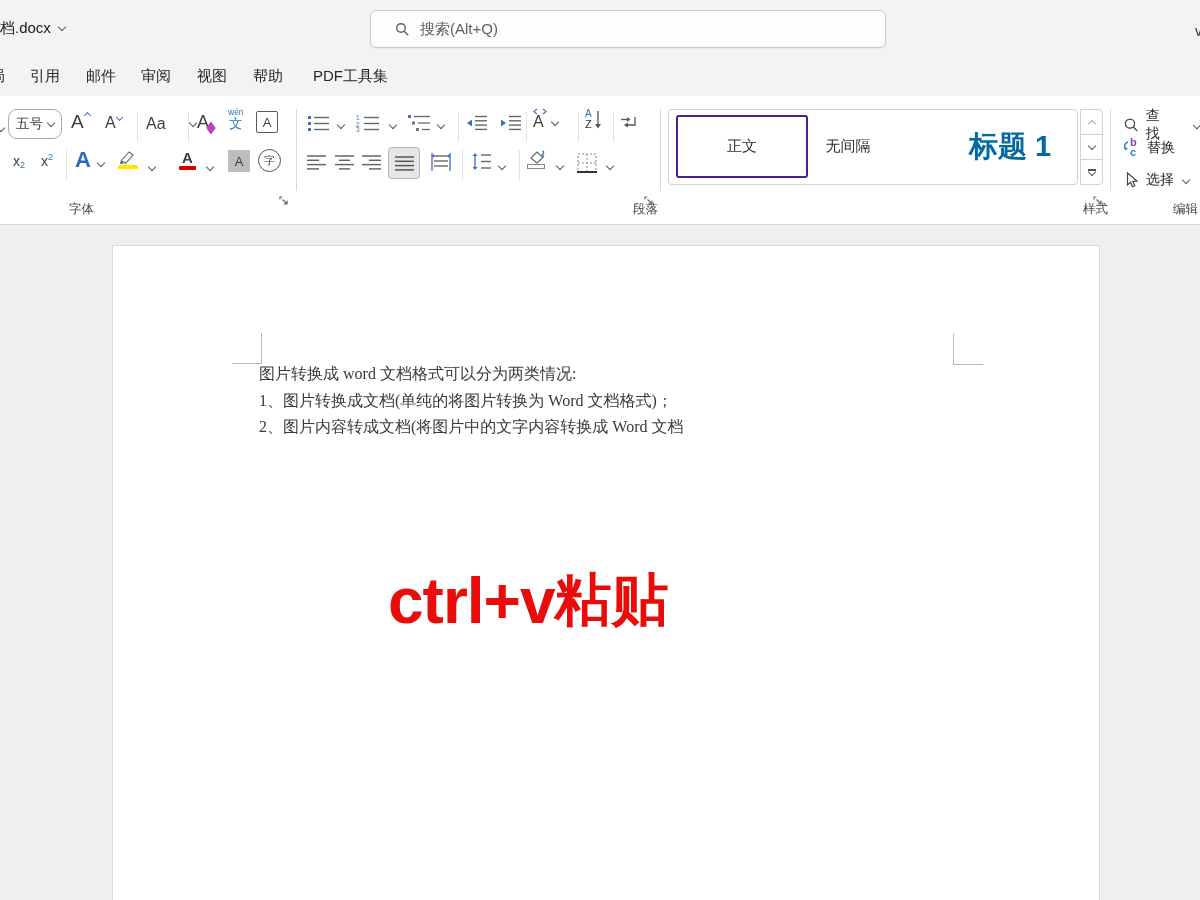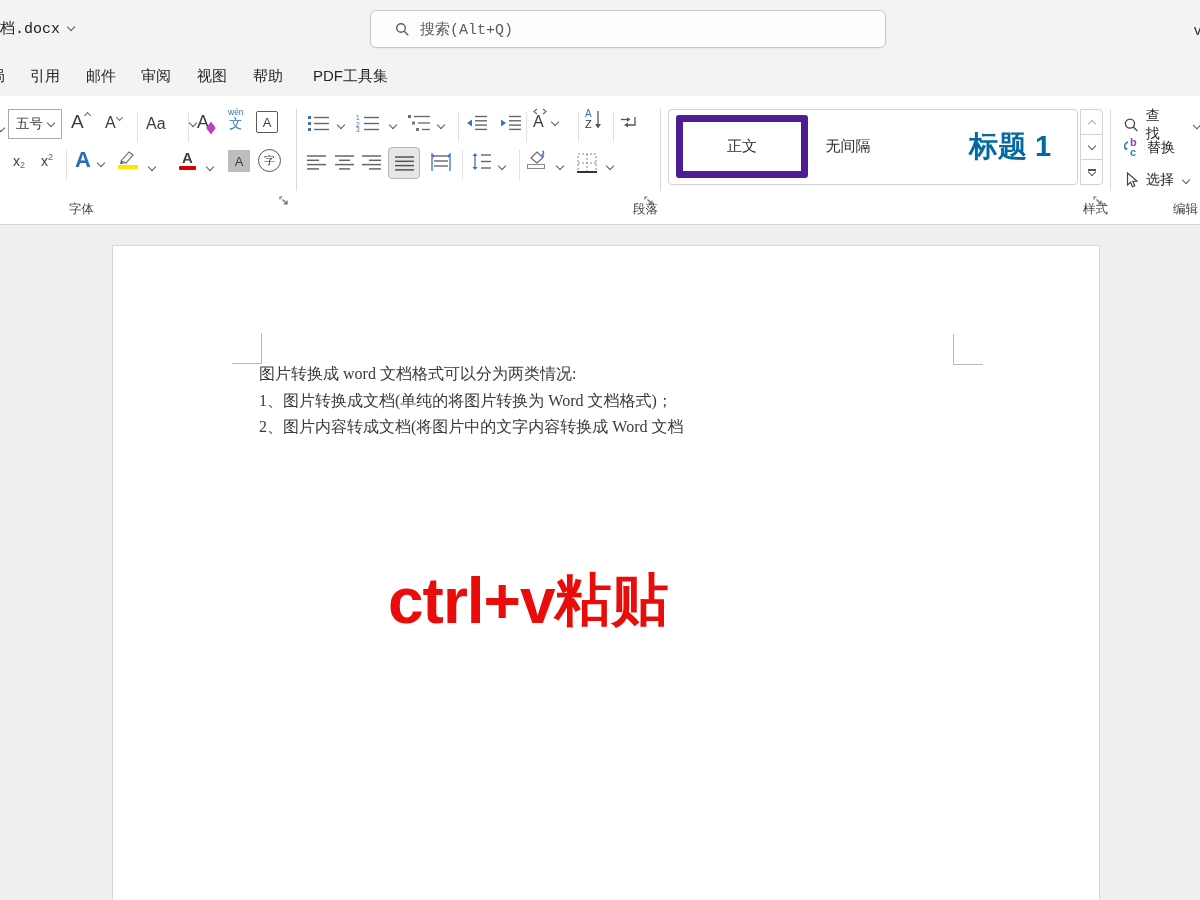--- a/index.html
+++ b/index.html
@@ -1,21 +1,21 @@
 <!DOCTYPE html>
 <html><head>
 <meta charset="utf-8">
 <style>
   * { margin:0; padding:0; box-sizing:border-box; }
   html,body { width:1200px; height:900px; overflow:hidden; }
   body { font-family:"Liberation Sans","DejaVu Sans",sans-serif; background:#f3f3f3; position:relative; }
   .abs { position:absolute; }
 
   
-  .titlebar { position:absolute; left:0; top:0; width:1200px; height:60px; background:#f3f3f3;font-family:Liberation Mono, monospace; }
+  .titlebar { position:absolute; left:0; top:0; width:1200px; height:60px; background:#f3f3f3; }
   .doc-title { position:absolute; left:0; top:19px; display:flex; align-items:center; gap:8px;
                font-size:15px; color:#1b1b1b; }
   .searchbox { position:absolute; left:370px; top:10px; width:516px; height:38px; background:#fdfdfd;
                border:1px solid #c9c9c9; border-radius:6px; display:flex; align-items:center; gap:10px;
                padding-left:24px; box-shadow:0 1px 2px rgba(0,0,0,.06); }
   .searchbox span { font-size:15px; color:#5f5f5f; }
   .corner-frag { position:absolute; right:-2px; top:23px; font-size:14px; color:#333; }
 
   
   .tabs { position:absolute; left:0; top:60px; width:1200px; height:36px; background:#f3f3f3; }
@@ -29,29 +29,29 @@
   .ctrl { position:absolute; display:flex; align-items:center; color:#3d3d3d; white-space:nowrap; }
   .chev { display:inline-block; width:6px; height:6px; border-right:1.3px solid #5a5a5a;
           border-bottom:1.3px solid #5a5a5a; transform:rotate(45deg); }
   .chev.up { transform:rotate(-135deg); }
   .chev.blue { border-color:#3f74c2; }
   .chev.gray { border-color:#ababab; }
   .vsep { position:absolute; top:13px; height:82px; width:1px; background:#d9d9d9; }
   .isep { position:absolute; width:1px; background:#e2e2e2; }
   .grp-label { position:absolute; bottom:6px; font-size:12.5px; color:#444; text-align:right; }
   .launcher { position:absolute; }
-  .sizebox { left:8px; top:13px; width:54px; height:30px; border:1px solid #a8a8a8; border-radius:0;
+  .sizebox { left:8px; top:13px; width:54px; height:30px; border:1px solid #a8a8a8; border-radius:9px;
              display:flex; align-items:center; justify-content:space-between; padding:0 7px;
              font-size:13.5px; color:#333; }
   .colbar { display:block; height:4px; border-radius:1px; }
   .style-card { position:absolute; left:668px; top:13px; width:410px; height:76px; background:#fff;
                 border:1px solid #d2d2d2; border-radius:4px; }
   .style-tile { position:absolute; top:19px; height:63px; display:flex; align-items:center;
                 justify-content:center; font-size:15px; color:#2f2f2f; cursor:default; }
-  .tile-sel { border:7px solid #4c1d95; border-radius:3px; background:#fff; }
+  .tile-sel { border:2px solid #4c1d95; border-radius:3px; background:#fff; }
   .style-scroll { position:absolute; left:1080px; top:13px; width:23px; height:76px; }
   .sbtn { position:absolute; left:0; width:23px; background:#fff; border:1px solid #d2d2d2;
           display:flex; align-items:center; justify-content:center; flex-direction:column; }
   .edit-btn { position:absolute; display:flex; align-items:center; gap:7px; font-size:14px; color:#262626; }
 
   
   .docarea { position:absolute; left:0; top:226px; width:1200px; height:674px; background:#efefef; overflow:hidden; }
   .page { position:absolute; left:112px; top:19px; width:988px; height:700px; background:#ffffff;
           border:1px solid #d8d8d8; }
   .crop { position:absolute; background:#b8b8b8; }

